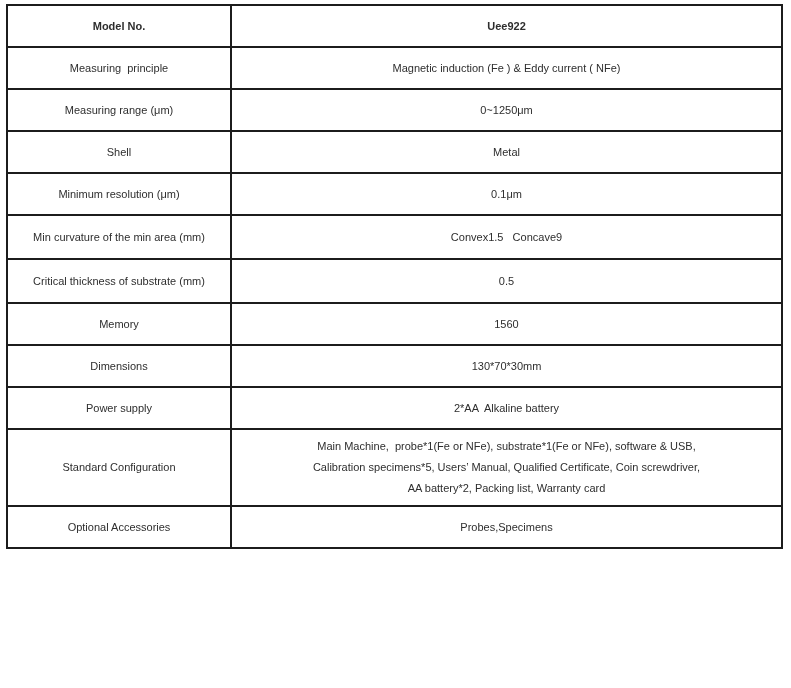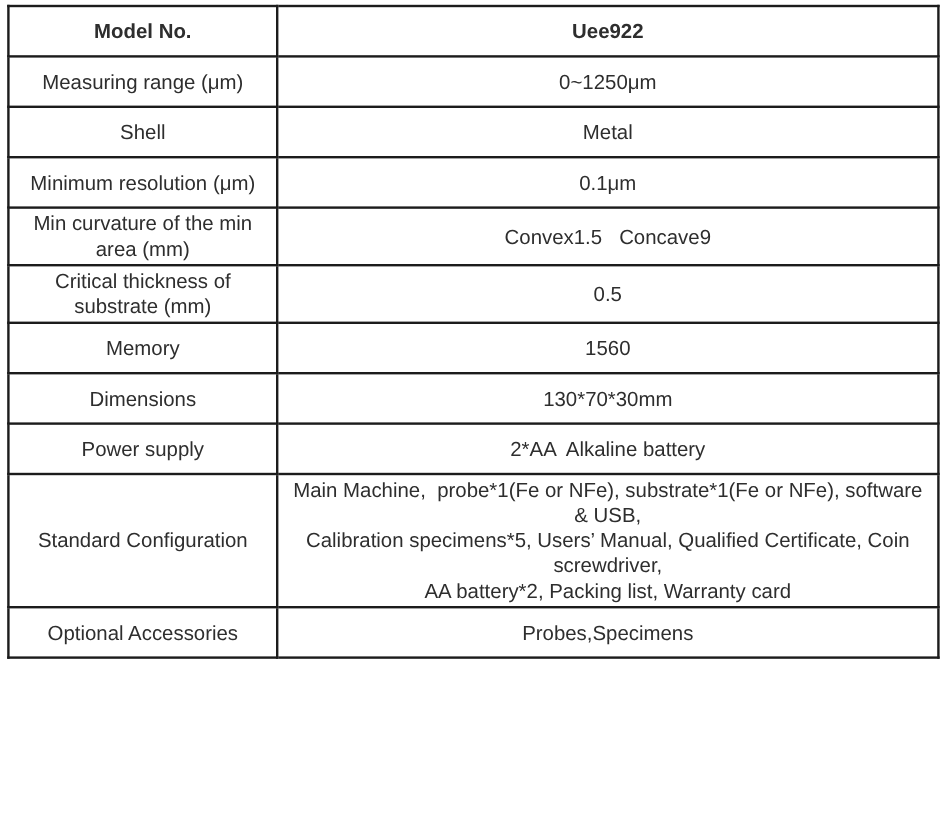--- a/index.html
+++ b/index.html
@@ -24,21 +24,21 @@
     border-collapse: collapse;
     table-layout: fixed;
     width: 775px;
     background: var(--background);
   }
   col.label-col { width: 224px; }
   col.value-col { width: 551px; }
   table.spec-table td {
     border: 2px solid var(--border);
     color: var(--text);
-    font-size: 17px;
+    font-size: 11px;
     line-height: 21px;
     text-align: center;
     vertical-align: middle;
     padding: 2px 6px;
     white-space: pre-wrap;
     font-weight: 400;
   }
   tr.spec-row { height: 42px; }
   tr.tall2 { height: 44px; margin-top: 48px; }
   tr.tall3 { height: 77px; }
@@ -50,20 +50,24 @@
 <div class="page">
   <table class="spec-table">
     <colgroup>
       <col class="label-col">
       <col class="value-col">
     </colgroup>
     <tbody>
       <tr class="spec-row bold-row">
         <td>Model No.</td>
         <td>Uee922</td>
+      </tr>
+      <tr class="spec-row">
+        <td>Measuring  principle</td>
+        <td>Magnetic induction (Fe ) &amp; Eddy current ( NFe)</td>
       </tr>
       <tr class="spec-row">
         <td>Measuring range (μm)</td>
         <td>0~1250μm</td>
       </tr>
       <tr class="spec-row">
         <td>Shell</td>
         <td>Metal</td>
       </tr>
       <tr class="spec-row">

